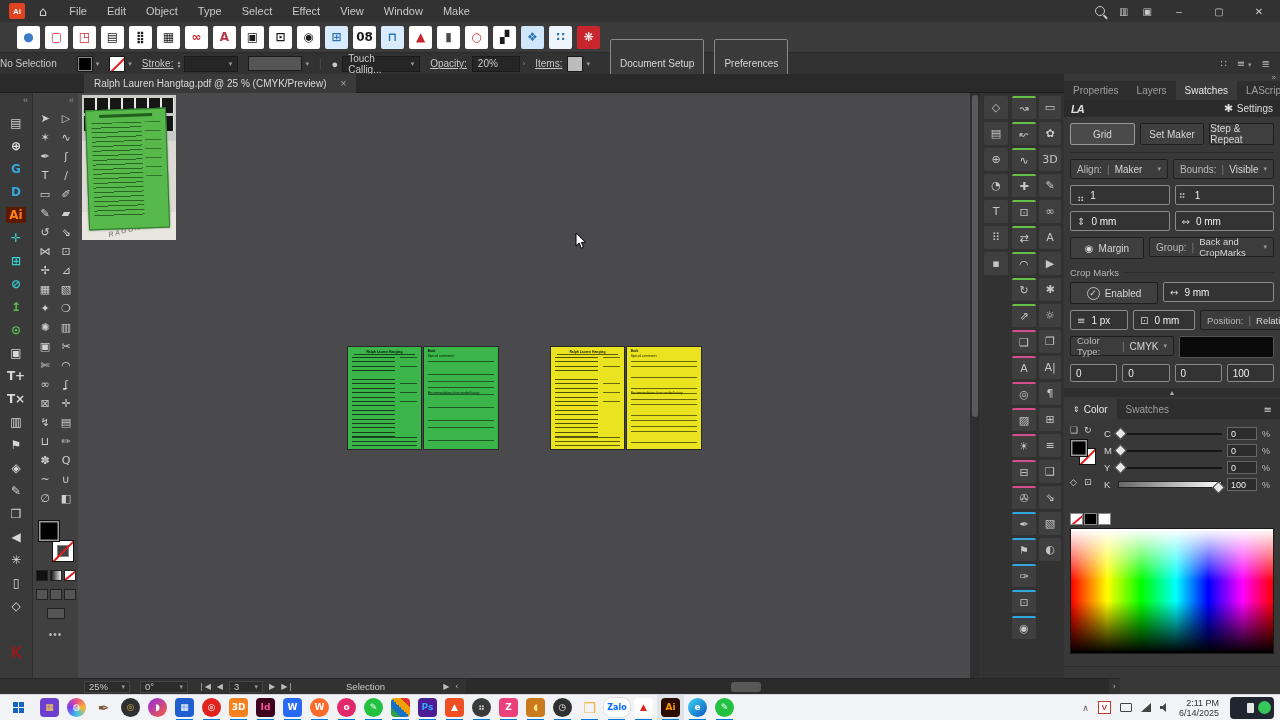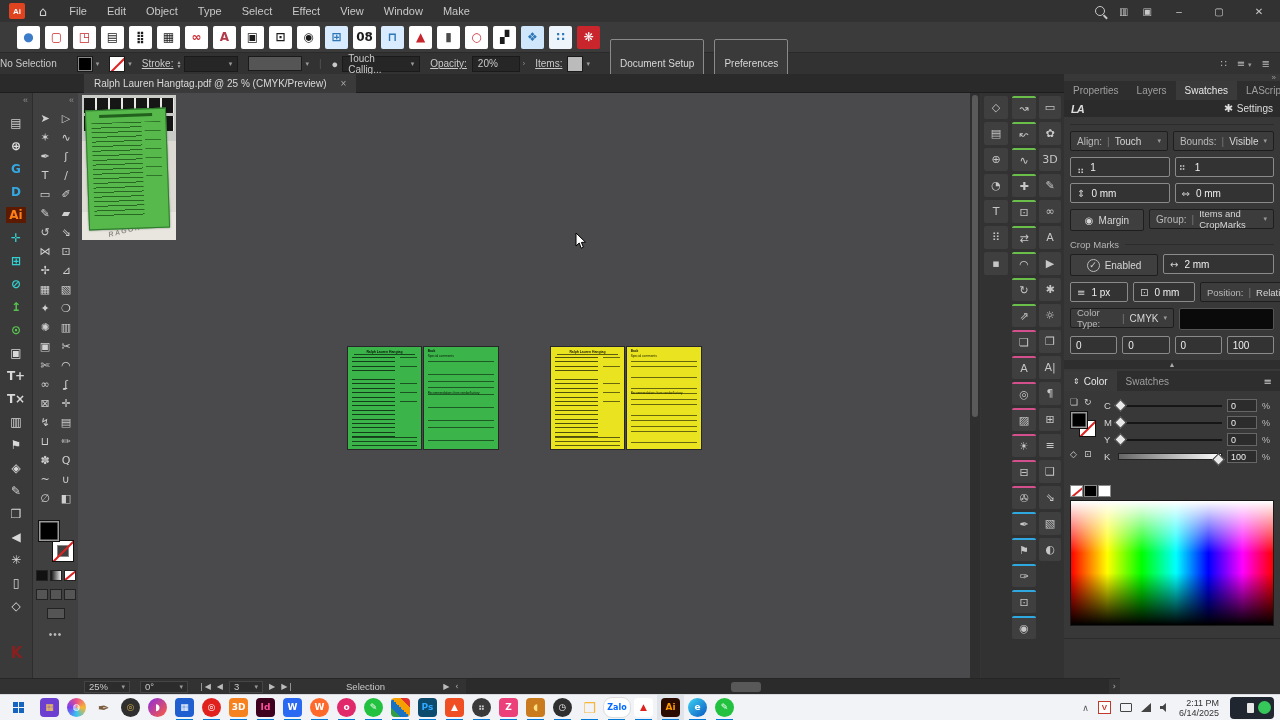--- a/index.html
+++ b/index.html
@@ -646,26 +646,31 @@
     <div class="ptab">LAScripts</div>
   </div>
   <div id="ghead">
     <span class="la-logo">LA</span>
     <span class="settings">
       <span class="gear icon">✱</span>
       <span>Settings</span>
     </span>
   </div>
   <div class="g-pad">
+    <div class="g-row">
+      <div class="g-btn active">Grid</div>
+      <div class="g-btn">Set Maker</div>
+      <div class="g-btn">Step &amp; Repeat</div>
+    </div>
     <div style="height:1px;background:#2c2c2c;margin-top:7px"></div>
     <div class="g-row">
       <div class="g-drop">
         <span class="lab">Align:</span>
           <span class="bar">|</span>
-        <span>Touch</span>
+        <span>Maker</span>
           <span class="chev">▾</span>
       </div>
       <div class="g-drop">
         <span class="lab">Bounds:</span>
           <span class="bar">|</span>
         <span>Visible</span>
           <span class="chev">▾</span>
       </div>
     </div>
     <div class="g-row">
@@ -689,35 +694,35 @@
       </div>
     </div>
     <div class="g-row">
       <div class="g-btn" style="flex:0 0 72px;gap:5px">
         <span class="icon">◉</span>
           <span>Margin</span>
       </div>
       <div class="g-drop">
         <span class="lab">Group:</span>
           <span class="bar">|</span>
-        <span style="font-size:9.5px">Items and CropMarks</span>
+        <span style="font-size:9.5px">Back and CropMarks</span>
           <span class="chev">▾</span>
       </div>
     </div>
     <div class="seclab">
         <span>Crop Marks</span>
       </div>
     <div class="g-row" style="margin-top:4px">
       <div class="g-btn" style="flex:0 0 86px;gap:5px">
         <span class="icon" style="font-size:9px;border:1px solid #bbb;border-radius:50%;width:11px;height:11px;display:grid;place-items:center">✓</span>
         <span>Enabled</span>
       </div>
       <div class="g-input">
         <span class="ic icon">↔</span>
-          <span>2 mm</span>
+          <span>9 mm</span>
       </div>
     </div>
     <div class="g-row">
       <div class="g-input" style="flex:0 0 58px">
         <span class="ic icon">≡</span>
           <span>1 px</span>
       </div>
       <div class="g-input" style="flex:0 0 62px">
         <span class="ic icon">⊡</span>
           <span>0 mm</span>
@@ -909,21 +914,21 @@
 
       <div class="tb-app s-circle running">
         <span class="tb-tile icon" style="color: rgb(255, 255, 255); background: rgb(34, 194, 64);">✎</span>
       </div>
 
       <div class="tb-app s-rounded running">
         <span class="tb-tile icon" style="color: rgb(255, 255, 255); background: linear-gradient(45deg, rgb(47, 158, 68) 25%, rgb(25, 113, 194) 25%, rgb(25, 113, 194) 50%, rgb(245, 159, 0) 50%, rgb(245, 159, 0) 75%, rgb(224, 49, 49) 75%);"></span>
       </div>
 
       <div class="tb-app s-rounded running">
-        <span class="tb-tile icon" style="color: rgb(49, 168, 255); background: #0c4a6e;">Ps</span>
+        <span class="tb-tile icon" style="color: rgb(49, 168, 255); background: #4c1d95;">Ps</span>
       </div>
 
       <div class="tb-app s-rounded running">
         <span class="tb-tile icon" style="color: rgb(255, 255, 255); background: rgb(240, 78, 35);">▲</span>
       </div>
 
       <div class="tb-app s-circle running">
         <span class="tb-tile icon" style="color: rgb(204, 204, 204); background: rgb(58, 58, 58);">⠶</span>
       </div>
 

